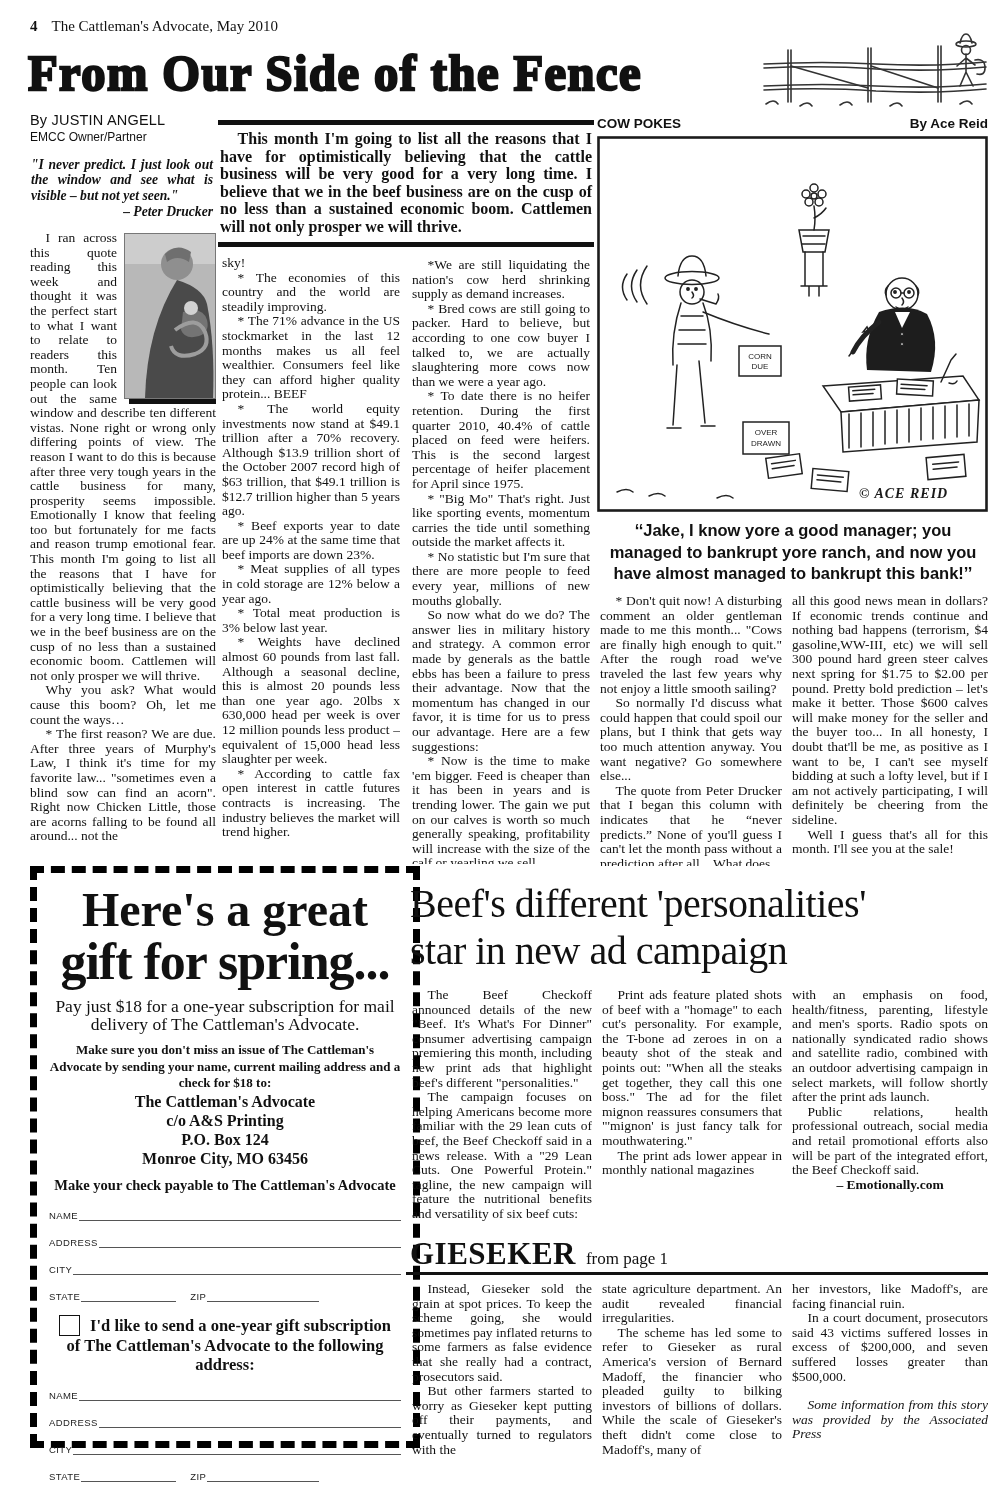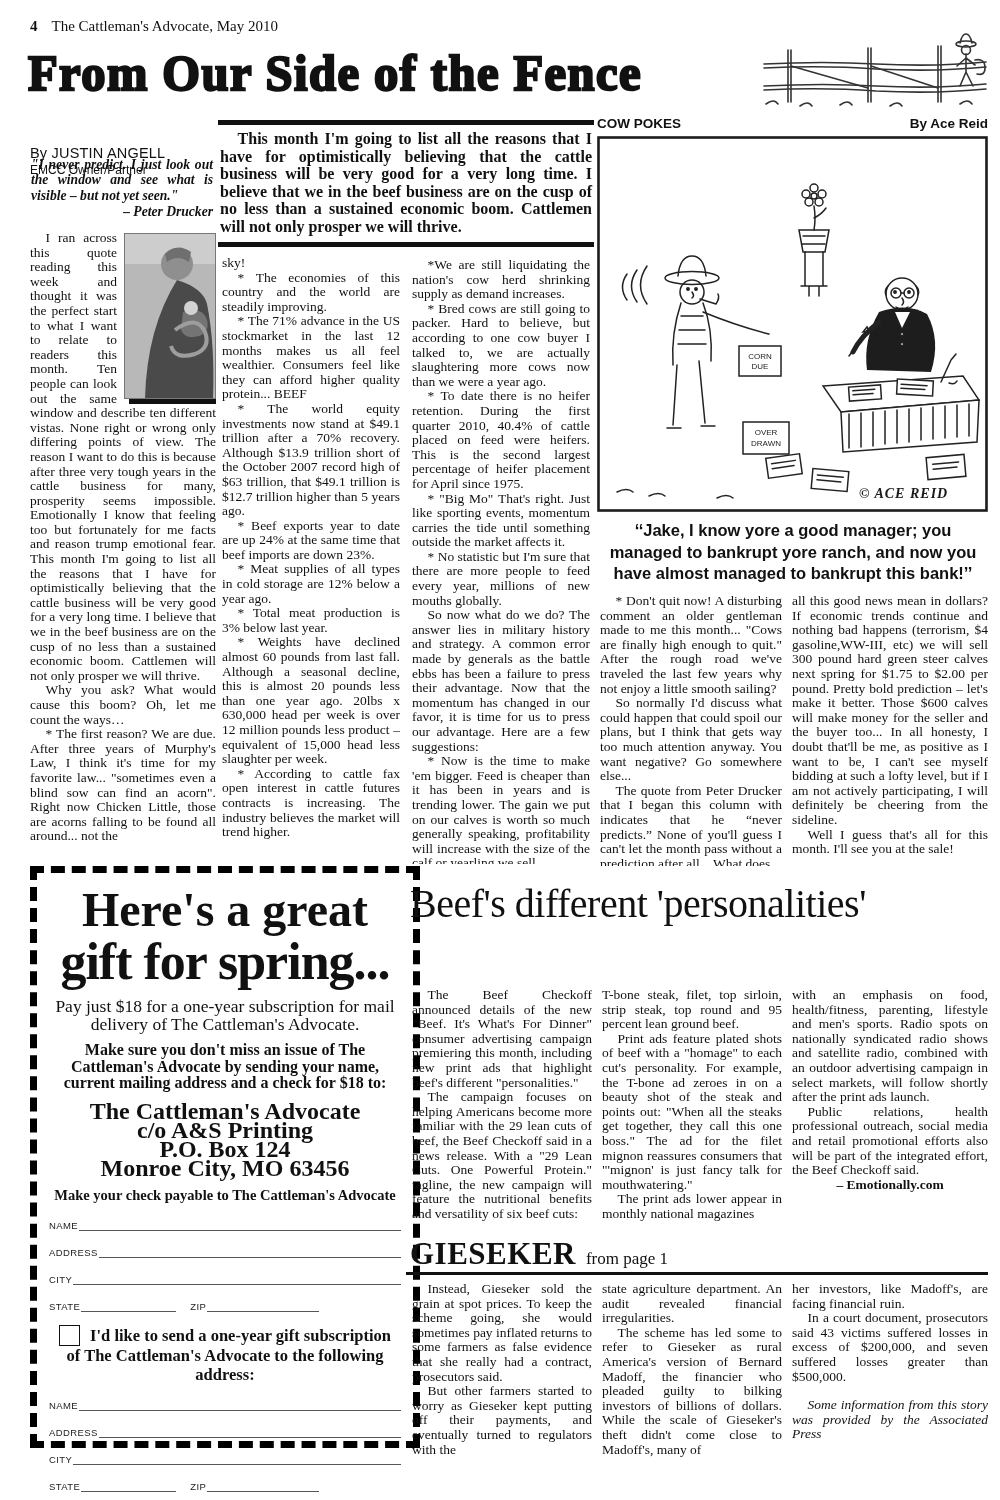--- a/index.html
+++ b/index.html
@@ -6,21 +6,21 @@
   .page{position:relative;width:1000px;height:1500px;background:#fff;color:#111;
         font-family:"Liberation Serif",serif;overflow:hidden;padding-left:12px;}
   .abs{position:absolute;}
 
   
   .pagehead{left:30px;top:18px;font-size:15px;}
   .pagehead .num{font-weight:bold;margin-right:14px;}
   .masthead{left:28px;top:44px;font-family:"Liberation Serif",serif;font-weight:900;
             font-size:50px;letter-spacing:1.5px;-webkit-text-stroke:2.4px #111;
             white-space:nowrap;transform:scaleX(.97);transform-origin:left top;}
-  .byline{left:30px;top:112px;font-family:"Liberation Sans",sans-serif;margin-top:33px;}
+  .byline{left:30px;top:112px;font-family:"Liberation Sans",sans-serif;}
   .byline .b1{font-size:14.5px;letter-spacing:.2px;}
   .byline .b2{font-size:12px;margin-top:2px;}
 
   
   .introbox{left:218px;top:120px;width:376px;}
   .bar{height:5px;background:#111;}
   .introbox p{margin:5px 2px 6px 2px;font-size:16px;line-height:17.6px;font-weight:bold;
               text-align:justify;text-indent:1.1em;}
 
   
@@ -42,22 +42,22 @@
   .panel{left:597px;top:136px;width:391px;height:376px;}
   .caption{left:597px;top:520px;width:392px;text-align:center;
            font-family:"Liberation Sans",sans-serif;font-weight:bold;
            font-size:16.5px;line-height:21.5px;}
 
   
   .ad{left:30px;top:866px;width:352px;height:558px;border:7px dashed #000;padding:6px 12px 4px 12px;}
   .ad .t1{text-align:center;font-weight:bold;font-size:48px;line-height:50px;margin-top:6px;}
   .ad .t2{text-align:center;font-weight:bold;font-size:52px;line-height:54px;letter-spacing:-1px;}
   .ad .sub{text-align:center;font-size:17.5px;line-height:18px;margin-top:8px;}
-  .ad .mk{text-align:center;font-weight:bold;font-size:16px;line-height:16.5px;margin-top:9px;}
-  .ad .addr{text-align:center;font-weight:bold;font-size:24px;line-height:19px;margin-top:10px;}
+  .ad .mk{text-align:center;font-weight:bold;font-size:13px;line-height:16.5px;margin-top:9px;}
+  .ad .addr{text-align:center;font-weight:bold;font-size:16px;line-height:19px;}
   .ad .pay{text-align:center;font-weight:bold;font-size:14.5px;margin-top:9px;}
   .frm{margin-top:3px;}
   .frow{display:flex;align-items:flex-end;margin-top:15px;height:12px;
         font-family:"Liberation Sans",sans-serif;font-size:9.5px;letter-spacing:.4px;color:#222;}
   .fline{flex:1;border-bottom:1.2px solid #555;height:11px;}
   .fline.fixed{flex:none;}
   .flabel{padding-right:1px;}
   .flabel.z{margin-left:14px;}
   .gift{margin-top:13px;font-weight:bold;font-size:16.5px;line-height:19px;}
   .gift .l1{display:flex;align-items:center;justify-content:center;gap:10px;}
@@ -314,27 +314,27 @@
         <span class="flabel">STATE</span>
           <span class="fline fixed" style="width:95px"></span>
         <span class="flabel z">ZIP</span>
           <span class="fline fixed" style="width:112px"></span>
       </div>
     </div>
   </div>
 
   <div class="abs beef-head">
     <div>Beef's different 'personalities'</div>
+    <div>star in new ad campaign</div>
   </div>
   <div class="col" style="left:412px;top:988px;width:180px;height:246px;">
     <p>The Beef Checkoff announced details of the new "Beef. It's What's For Dinner" consumer advertising campaign premiering this month, including new print ads that highlight beef's different "personalities."</p>
     <p>The campaign focuses on helping Americans become more familiar with the 29 lean cuts of beef, the Beef Checkoff said in a news release. With a "29 Lean Cuts. One Powerful Protein." tagline, the new campaign will feature the nutritional benefits and versatility of six beef cuts:</p>
   </div>
   <div class="col" style="left:602px;top:988px;width:180px;height:246px;">
-    <p class="noind">T-bone steak, filet, top sirloin, strip steak, top round and 95 percent lean ground beef.</p>
     <p>Print ads feature plated shots of beef with a "homage" to each cut's personality. For example, the T-bone ad zeroes in on a beauty shot of the steak and points out: "When all the steaks get together, they call this one boss." The ad for the filet mignon reassures consumers that "'mignon' is just fancy talk for mouthwatering."</p>
     <p>The print ads lower appear in monthly national magazines</p>
   </div>
   <div class="col" style="left:792px;top:988px;width:196px;height:246px;">
     <p class="noind">with an emphasis on food, health/fitness, parenting, lifestyle and men's sports. Radio spots on nationally syndicated radio shows and satellite radio, combined with an outdoor advertising campaign in select markets, will follow shortly after the print ads launch.</p>
     <p>Public relations, health professional outreach, social media and retail promotional efforts also will be part of the integrated effort, the Beef Checkoff said.</p>
     <p class="credit">– Emotionally.com</p>
   </div>
 
   <div class="abs gk-head">

